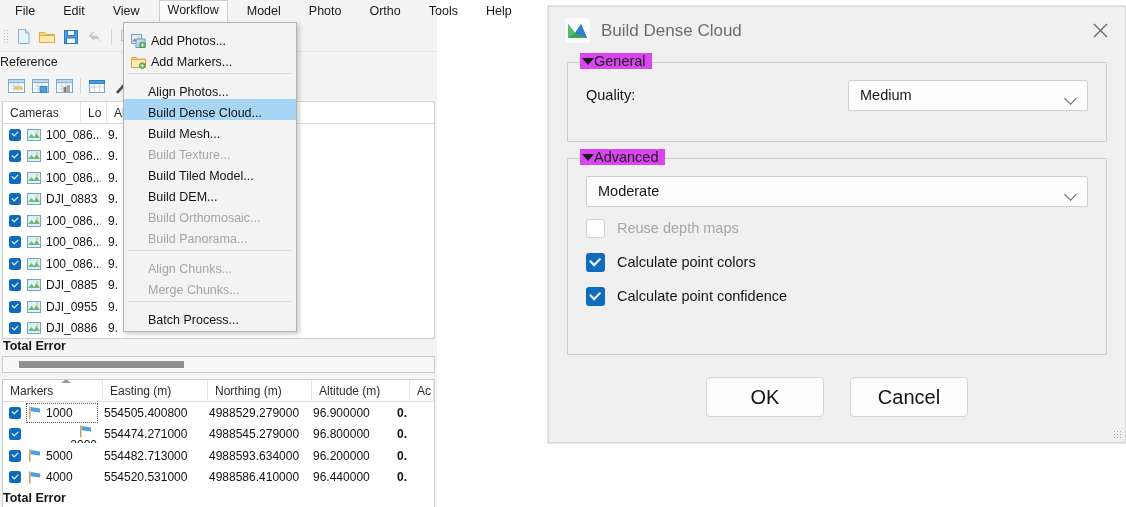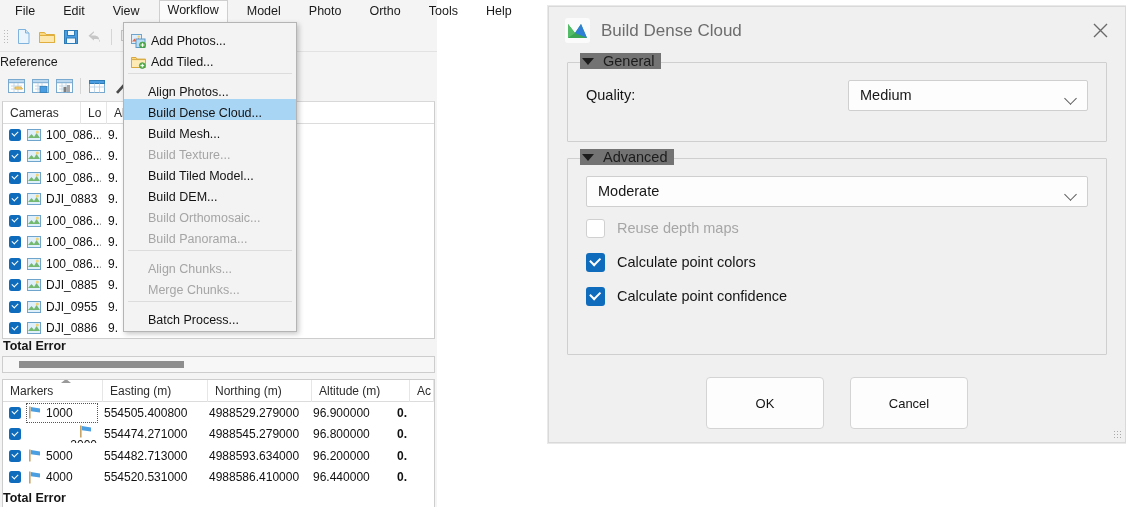--- a/index.html
+++ b/index.html
@@ -169,22 +169,22 @@
 
   .group {
     position:relative;
     border:1px solid #cfcfcf;
     border-radius:1px;
     margin-bottom:16px;
     padding: 16px 18px 12px 18px;
   }
   .group-legend {
     position:absolute; top:-10px; left:12px;
-    background:#737373; padding:0 6px 0 2px;
-    display:flex; align-items:center; gap:9px;
+    background:#d946ef; padding:0 6px 0 2px;
+    display:flex; align-items:center; 
     font-size:14.5px; color:#1c1c1c;
   }
   .legend-dash {
     position:absolute; top:-1px; left:3px; width:7px; height:1px; background:#cfcfcf;
   }
   .tri {
     width:0;height:0;
     border-left:6px solid transparent; border-right:6px solid transparent;
     border-top:7px solid #1c1c1c;
   }
@@ -227,23 +227,23 @@
   .chk.off { background:#fff; border:1px solid #d0d0d0; }
   .chk.off::after { display:none; }
   .chk-label { font-size:14.5px; color:#151515; }
   .chk-row.disabled .chk-label { color:#a6a6a6; }
 
   #dlg-buttons {
     display:flex; justify-content:center; gap:26px;
     margin-top:22px;
   }
   .dbtn {
-    width:118px; height:52px;
+    width:118px; height:40px;
     background:#fdfdfd; border:1px solid #d4d4d4; border-radius:4px;
-    font-size:13px; color:#141414;
+    font-size:20px; color:#141414;
     display:flex; align-items:center; justify-content:center;
   }
   #resize-grip {
     position:absolute; right:3px; bottom:3px; width:9px; height:9px;
     background-image: radial-gradient(#a9a9a9 42%, transparent 43%);
     background-size: 3px 3px;
   }
 </style>
 </head>
 <body>
@@ -600,21 +600,21 @@
           </svg></span>
         <span class="label">Add Photos...</span>
       </div>
       <div class="wf-item has-icon">
         <span class="wf-ico"><svg width="15" height="14" viewBox="0 0 15 14">
             <path d="M0.5 2.5h4.5l1.2 1.6h8.3v8.4h-14z" fill="#fbd77d" stroke="#d9a93f"></path>
             <path d="M0.5 4.6h14v7.9h-14z" fill="#fdeab4" stroke="#d9a93f"></path>
             <circle cx="11.3" cy="10.6" r="2.9" fill="#57b84f" stroke="#3c8f38" stroke-width="0.7"></circle>
             <path d="M11.3 8.8v3.6M9.5 10.6h3.6" stroke="#fff" stroke-width="1"></path>
           </svg></span>
-        <span class="label">Add Tiled...</span>
+        <span class="label">Add Markers...</span>
       </div>
       <div class="wf-sep"></div>
       <div class="wf-item">
         <span class="label">Align Photos...</span>
       </div>
       <div class="wf-item selected">
         <span class="label">Build Dense Cloud...</span>
       </div>
       <div class="wf-item">
         <span class="label">Build Mesh...</span>

